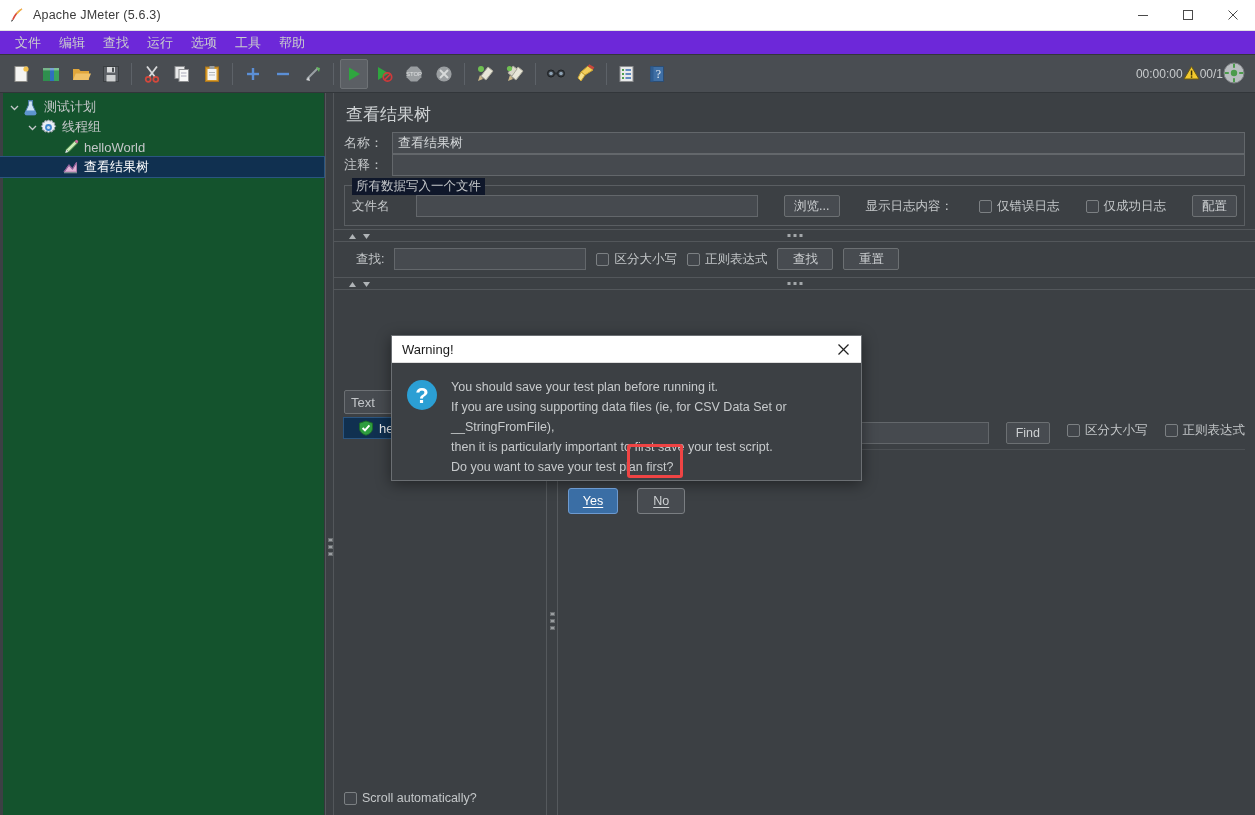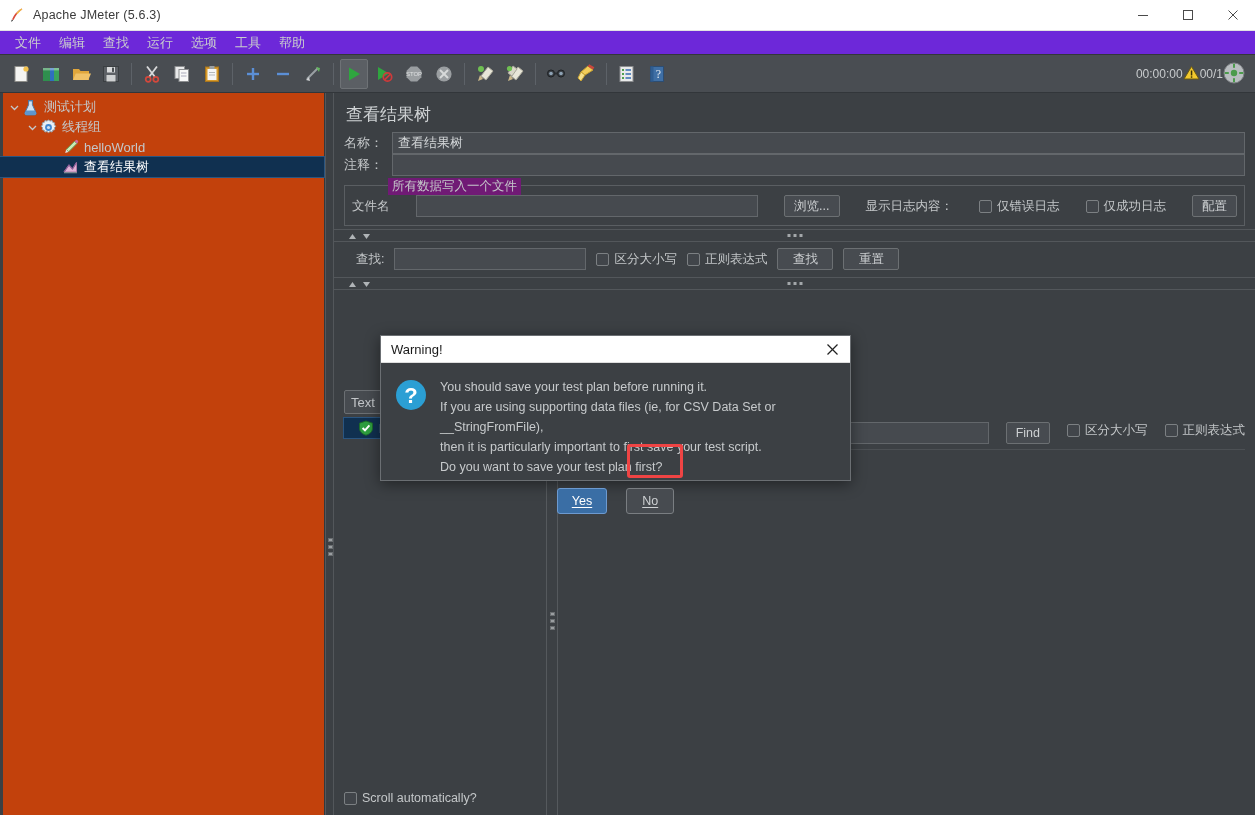--- a/index.html
+++ b/index.html
@@ -55,21 +55,21 @@
   #tb-right {
     position: absolute; right: 10px; top: 0; height: 38px;
     display: flex; align-items: center; 
   }
   #tb-right .timer { font-size: 12px; color: #c9ccce; font-family: "Liberation Sans", sans-serif; }
   #tb-right .count { font-size: 12px; color: #c9ccce; }
 
   
   #main { display: flex; height: 722px; position: relative; }
   #tree-pane {
-    width: 325px; background: #c2410c; padding-top: 4px; position: relative; flex: none;
+    width: 325px; background: #14532d; padding-top: 4px; position: relative; flex: none;
     border-right: 1px solid #34383b;
   }
   #tree-pane::before{
     content:""; position:absolute; left:0; top:0; width:3px; height:100%;
     background:#3c4044;
   }
   .tree-row {
     display: flex; align-items: center; height: 20px; padding-left: 4px; position: relative;
     font-size: 13px; color: #c4c7c9;
   }
@@ -97,22 +97,22 @@
     flex: 1; height: 22px; background: #464a4f; border: 1px solid #63676b;
     color: #d3d6d8; font-size: 13px; padding: 0 5px; line-height: 20px;
     display: flex; align-items: center; white-space: nowrap; overflow: hidden;
   }
 
   
   .groupbox {
     border: 1px solid #5a5e62; margin-top: 9px; padding: 9px 7px 8px 7px; position: relative;
   }
   .groupbox > .gtitle {
-    position: absolute; top: -8px; left: 7px; background: #701a75; padding: 0 4px;
-    font-size: 12.5px; color: #c4c7c9; margin-left: 36px;
+    position: absolute; top: -8px; left: 7px; background: #0f172a; padding: 0 4px;
+    font-size: 12.5px; color: #c4c7c9;
   }
   .btn {
     height: 22px; border: 1px solid #6c7073; background: #474b50; color: #cdd0d2;
     font-size: 12.5px; padding: 0 9px; display: inline-flex; align-items: center;
     justify-content: center; border-radius: 2px; white-space: nowrap;
   }
   .chk { display: inline-flex; align-items: center; gap: 5px; font-size: 12.5px; color: #c4c7c9; white-space: nowrap;}
   .chk .box { width: 13px; height: 13px; border: 1px solid #7c8083; background: #41454a; border-radius: 2px; flex: none;}
 
   
@@ -160,21 +160,21 @@
     display: flex; align-items: flex-start; gap: 17px; padding: 6px 0 5px 0;
     border-bottom: 1px solid #4c5054;
   }
   .findbar .ffield {
     flex: 1; height: 22px; background: #464a4f; border: 1px solid #63676b;
   }
   #res-body { position: absolute; left: 0; right: 0; top: 62px; bottom: 0; background: #3c4044; }
 
   
   #dialog {
-    position: absolute; left: 380px; top: 335px; width: 471px; height: 146px;
+    position: absolute; left: 391px; top: 335px; width: 471px; height: 146px;
     background: #3c4044; border: 1px solid #6b6f73;
     box-shadow: 0 3px 14px rgba(0,0,0,.45); z-index: 50;
   }
   #dlg-title {
     height: 27px; background: #ffffff; display: flex; align-items: center;
     padding: 0 7px 0 10px; border-bottom: 1px solid #dedede;
   }
   #dlg-title .t { color: #1a1a1a; font-size: 13px; }
   #dlg-close { margin-left: auto; width: 22px; height: 22px; display: flex; align-items: center; justify-content: center; }
   #dlg-body { display: flex; padding: 14px 12px 0 12px; }

